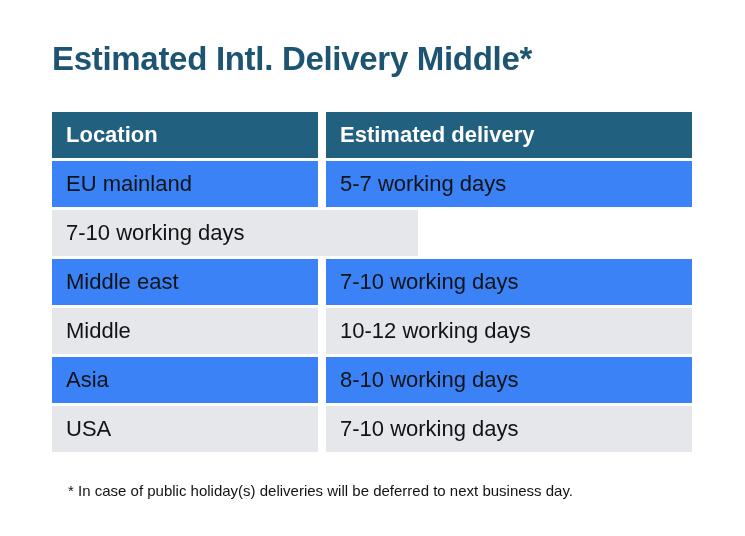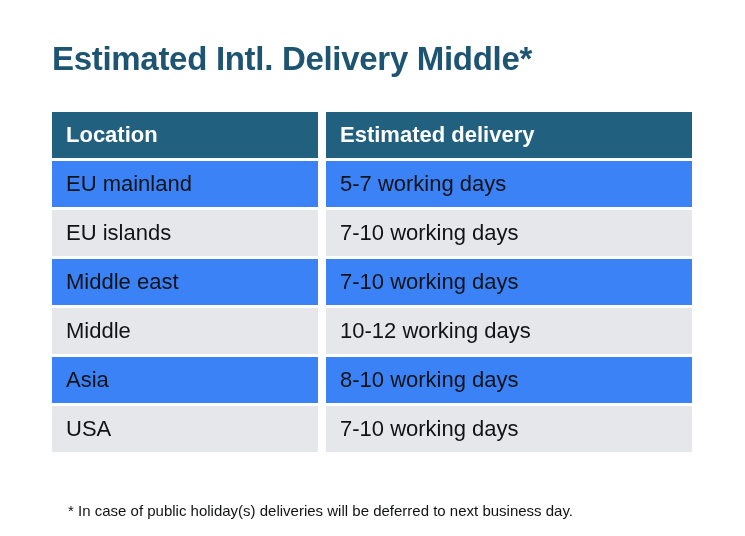--- a/index.html
+++ b/index.html
@@ -93,21 +93,20 @@
 
   
   .footnote {
     position: absolute;
     left: 68px;
     top: 481px;
     font-size: 15px;
     color: #111315;
     white-space: nowrap;
     line-height: 20px;
-    margin-top: 20px;
   }
 </style>
 </head>
 <body>
 
 <div id="page-root">
 
   <div class="page-title">Estimated Intl. Delivery Middle*</div>
 
   <div class="delivery-table">
@@ -116,21 +115,20 @@
       <div class="cell col-location">Location</div>
       <div class="cell col-delivery">Estimated delivery</div>
     </div>
 
     <div class="table-row row-dark">
       <div class="cell col-location">EU mainland</div>
       <div class="cell col-delivery">5-7 working days</div>
     </div>
 
     <div class="table-row row-light">
-      <div class="cell col-location">EU islands</div>
       <div class="cell col-delivery">7-10 working days</div>
     </div>
 
     <div class="table-row row-dark">
       <div class="cell col-location">Middle east</div>
       <div class="cell col-delivery">7-10 working days</div>
     </div>
 
     <div class="table-row row-light">
       <div class="cell col-location">Middle</div>

